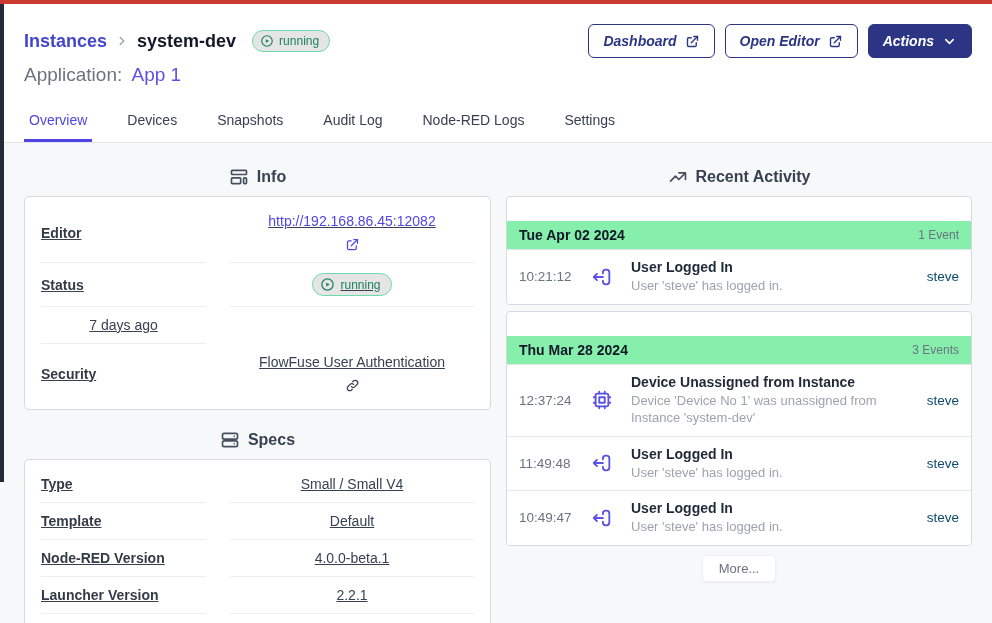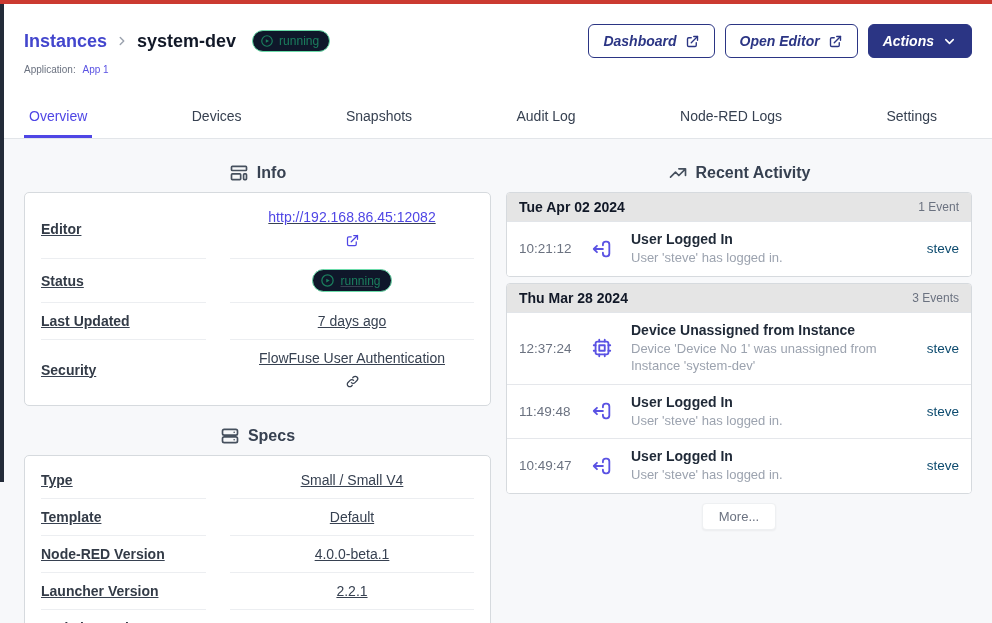--- a/index.html
+++ b/index.html
@@ -13,37 +13,37 @@
 
   
   .page-header { background:#ffffff; padding:20px 20px 0 20px; border-bottom:1px solid #e2e5e9; }
   .header-row { display:flex; justify-content:space-between; align-items:center; }
   .title-group { display:flex; align-items:center; gap:16px; }
   .breadcrumb { display:flex; align-items:center; gap:8px; font-size:18px; font-weight:700; }
   .breadcrumb a { color:#4346cd; text-decoration:none; cursor:pointer; }
   .breadcrumb .crumb-sep { color:#9ca3af; display:flex; align-items:center; }
   .breadcrumb .current { color:#111827; }
 
-  .badge { display:inline-flex; align-items:center; gap:5px; background:#0f172a;
+  .badge { display:inline-flex; align-items:center; gap:5px; background:#e5e5e5;
            border:1px solid #6adba9; color:#1b7f5e; border-radius:999px;
            padding:3px 10px 3px 7px; font-size:12px; line-height:14px; }
   .badge svg { width:14px; height:14px; }
 
   .header-buttons { display:flex; gap:10px; }
   .btn { display:inline-flex; align-items:center; gap:8px; height:34px; padding:0 14px;
          border-radius:6px; font-size:14px; font-weight:600; cursor:pointer;
          font-family:"Liberation Sans", sans-serif;font-style:italic; }
   .btn svg { width:15px; height:15px; }
   .btn.outline { background:#ffffff; border:1px solid #2b3584; color:#2b3584; }
   .btn.solid { background:#2b3584; border:1px solid #2b3584; color:#ffffff; }
 
-  .app-line { margin-top:6px; font-size:10px; color:#6b7280; }
+  .app-line { margin-top:6px; font-size:19px; color:#6b7280; }
   .app-line a { color:#5a52e3; text-decoration:none; cursor:pointer; margin-left:4px; }
 
-  .tabs { display:flex; margin-top:27px;justify-content:space-between; }
+  .tabs { display:flex; margin-top:20px; }
   .tab { padding:6px 5px 11px 5px; margin-right:30px; font-size:14px; color:#374151;
          cursor:pointer; border-bottom:3px solid transparent; }
   .tab.active { color:#4f46e5; border-bottom-color:#4f46e5; }
 
   
   .content { flex:1; display:flex; gap:15px; padding:24px 20px 0 20px; background:#f7f8fa; }
   .col-left { width:467px; flex:0 0 467px; }
   .col-right { flex:1; }
 
   .section-heading { display:flex; align-items:center; gap:8px; font-size:16px; font-weight:700;
@@ -59,21 +59,21 @@
   .kv-label { font-weight:700; color:#333b47; }
   .kv-value { color:#374151;flex-direction:column; }
   .kv-value a { color:#4f46e5; text-decoration:none; cursor:pointer; }
   .kv-value svg { width:15px; height:15px; flex:0 0 15px; }
   .icon-indigo { stroke:#4f46e5; }
   .icon-dark { stroke:#374151; }
 
   
   .group-card { background:#ffffff; border:1px solid #d6dade; border-radius:4px; margin-bottom:6px; overflow:hidden; }
   .group-header { display:flex; justify-content:space-between; align-items:center;
-                  background:#e5e5e5; border-bottom:1px solid #e2e5e9; padding:6px 12px; }
+                  background:#86efac; border-bottom:1px solid #e2e5e9; padding:6px 12px;margin-top:24px; }
   .group-date { font-size:14px; font-weight:700; color:#111827; }
   .group-count { font-size:12px; color:#6b7280; }
   .event-row { display:grid; grid-template-columns:62px 30px 1fr auto; align-items:center;
                column-gap:10px; padding:9px 12px; background:#ffffff; }
   .event-row + .event-row { border-top:1px solid #e5e7eb; }
   .event-time { font-size:13.5px; color:#6b7280; }
   .event-icon svg { width:22px; height:22px; stroke:#5a52e3; display:block; }
   .event-title { font-size:14px; font-weight:700; color:#1f2937; }
   .event-desc { font-size:13px; color:#9ca3af; margin-top:2px; line-height:1.35; }
   .event-user { font-size:13.5px; color:#0c4a6e; padding-left:8px; }
@@ -181,21 +181,20 @@
               <span class="badge">
                 <svg viewBox="0 0 24 24" fill="none" stroke="#1b7f5e" stroke-width="2">
                     <circle cx="12" cy="12" r="9"></circle>
                     <path d="M10 9l5.5 3-5.5 3z" fill="#1b7f5e" stroke="none"></path>
                   </svg>
                 <span>running</span>
               </span>
             </div>
           </div>
           <div class="kv-row">
-            <div class="cell kv-label">Last Updated</div>
             <div class="cell kv-value">
                 <span>7 days ago</span>
               </div>
           </div>
           <div class="kv-row">
             <div class="cell kv-label">Security</div>
             <div class="cell kv-value">
               <span>FlowFuse User Authentication</span>
               <svg class="icon-dark" viewBox="0 0 24 24" fill="none" stroke-width="2" stroke-linecap="round" stroke-linejoin="round">
                   <path d="M13.8 10.2a4 4 0 00-5.66 0l-3.3 3.3a4 4 0 105.66 5.66l1.1-1.1"></path>

